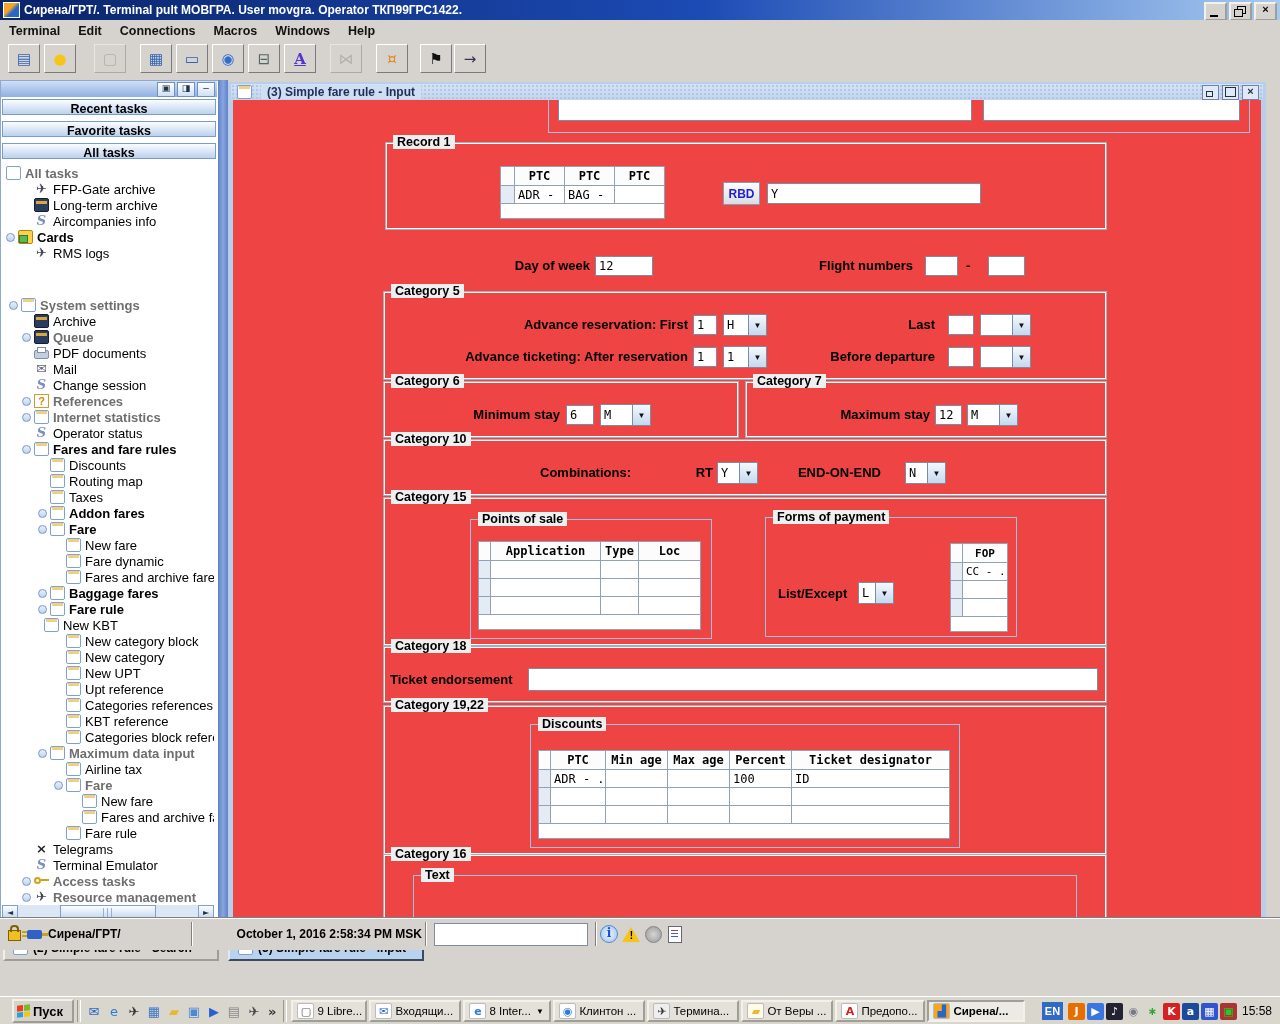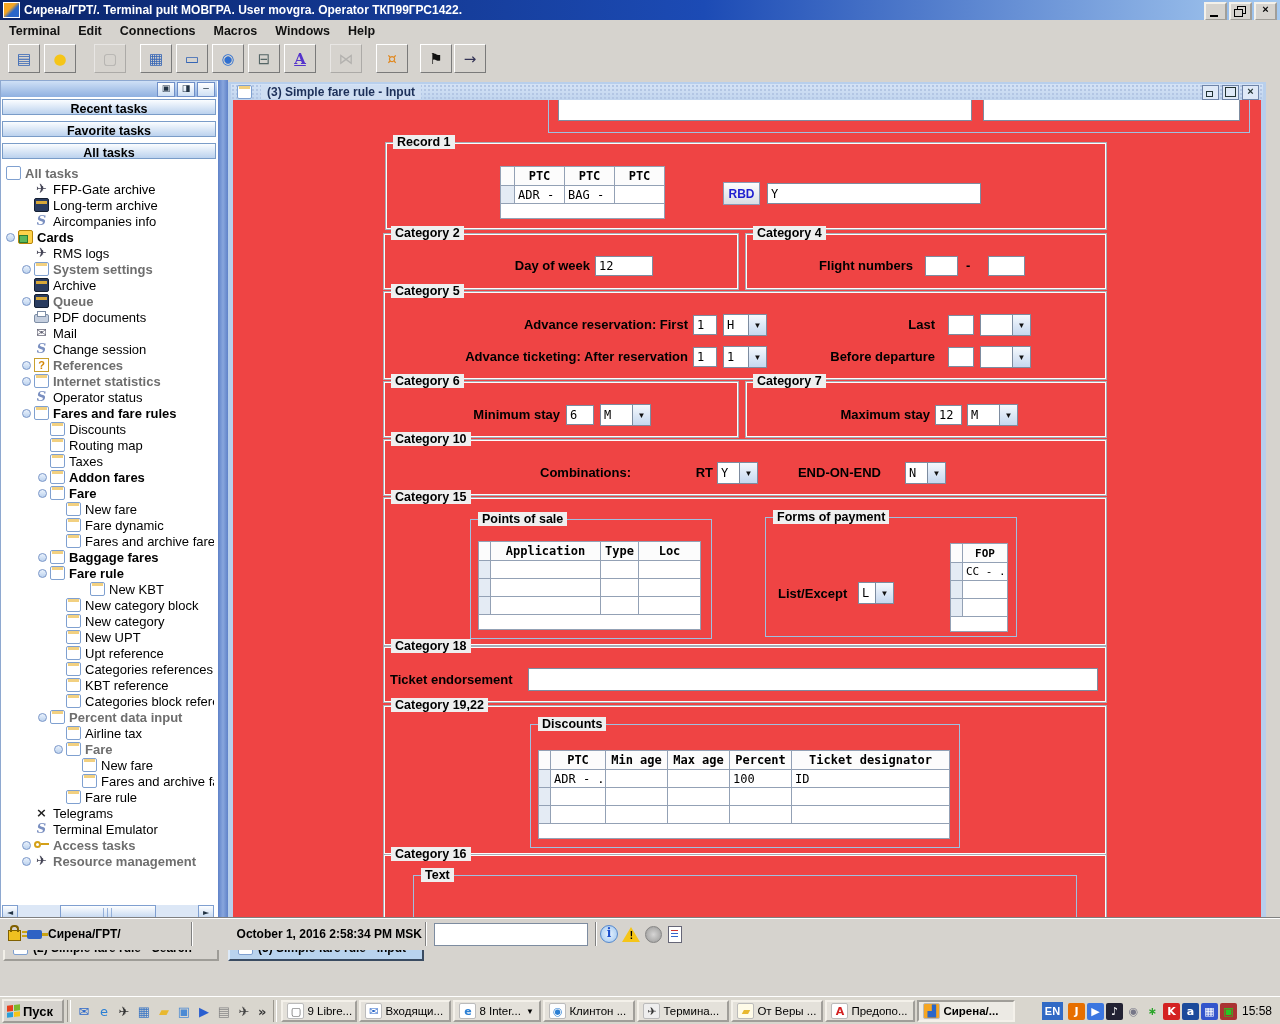--- a/index.html
+++ b/index.html
@@ -121,21 +121,21 @@
       color:#1a4ecc;font:bold 12px/15px "DejaVu Serif",serif;text-align:center;flex:none}
   .st-warn{position:relative;width:19px;height:16px;flex:none}
   .st-warn::before{content:'';position:absolute;left:0;top:1px;border-left:9px solid transparent;border-right:9px solid transparent;border-bottom:15px solid #f5c518}
   .st-warn::after{content:'!';position:absolute;left:0;right:0;top:4px;text-align:center;font:bold 10px "Liberation Sans",sans-serif;color:#000}
   .st-gray{width:15px;height:15px;border-radius:50%;background:radial-gradient(#d6d6d6,#8e8e8e);border:1px solid #777;opacity:.85;flex:none}
   .st-doc{width:12px;height:15px;background:#fff;border:1px solid #667;position:relative;flex:none}
   .st-doc::after{content:'';position:absolute;left:2px;top:3px;width:7px;height:1px;background:#c33;box-shadow:0 3px 0 #36c,0 6px 0 #36c}
   #stfield{width:148px;height:19px;background:#fff;border:1px solid #7d8ca0;margin:0 4px}
   
   #taskbar{position:absolute;left:0;top:996px;width:1280px;height:28px;background:#d9d6ce;border-top:1px solid #fff;display:flex;align-items:center}
-  #startbtn{width:62px;height:24px;margin-left:2px;background:#d6d3ce;border:2px outset #f2efe8;display:flex;align-items:center;gap:3px;padding:0 3px;box-sizing:border-box}
+  #startbtn{width:62px;height:24px;margin-left:12px;background:#d6d3ce;border:2px outset #f2efe8;display:flex;align-items:center;gap:3px;padding:0 3px;box-sizing:border-box}
   #startbtn b{font:bold 13px "Liberation Sans",sans-serif}
   .flag{width:13px;height:12px;display:grid;grid-template:1fr 1fr / 1fr 1fr;gap:1px;transform:skewY(-6deg)}
   .flag i{display:block}
   .tsep{width:2px;height:22px;border-left:1px solid #9a978f;border-right:1px solid #fff;margin:0 3px}
   .qli{width:18px;height:18px;margin:0 1px;font:13px "DejaVu Sans",sans-serif;display:flex;align-items:center;justify-content:center;border-radius:2px;flex:none}
   #qlchev{font:bold 13px "DejaVu Sans",sans-serif;color:#333;margin:0 4px}
   .task{height:22px;margin:0 1px;background:#e4e1da;border:2px outset #f4f1ea;display:flex;align-items:center;gap:3px;
         padding:0 4px;box-sizing:border-box;font:11.5px "Liberation Sans",sans-serif;white-space:nowrap;overflow:hidden;flex:none}
   .task.act{background:#eceae4;border-style:inset;font-weight:bold}
   .task .ki{width:15px;height:14px;flex:none;display:flex;align-items:center;justify-content:center;
@@ -243,21 +243,21 @@
           <div class="trow" style="padding-left: 4px;">
             <span class="th"></span>
             <span class="ti ti-folder"></span>
             <span class="tlab b">Cards</span>
           </div>
           <div class="trow" style="padding-left: 20px;">
             <span class="tsp"></span>
             <span class="ti ti-g ti-plane">✈</span>
             <span class="tlab">RMS logs</span>
           </div>
-          <div class="trow" style="padding-left: 20px;">
+          <div class="trow" style="padding-left: 7px; margin-top: 36px;">
             <span class="th"></span>
             <span class="ti ti-jar"></span>
             <span class="tlab b g">System settings</span>
           </div>
           <div class="trow" style="padding-left: 20px;">
             <span class="tsp"></span>
             <span class="ti ti-arch"></span>
             <span class="tlab">Archive</span>
           </div>
           <div class="trow" style="padding-left: 20px;">
@@ -343,21 +343,21 @@
           <div class="trow" style="padding-left: 36px;">
             <span class="th"></span>
             <span class="ti ti-jar"></span>
             <span class="tlab b">Baggage fares</span>
           </div>
           <div class="trow" style="padding-left: 36px;">
             <span class="th"></span>
             <span class="ti ti-jar"></span>
             <span class="tlab b">Fare rule</span>
           </div>
-          <div class="trow" style="padding-left: 76px;">
+          <div class="trow" style="padding-left: 30px;">
             <span class="tsp"></span>
             <span class="ti ti-jar"></span>
             <span class="tlab">New KBT</span>
           </div>
           <div class="trow" style="padding-left: 52px;">
             <span class="tsp"></span>
             <span class="ti ti-jar"></span>
             <span class="tlab">New category block</span>
           </div>
           <div class="trow" style="padding-left: 52px;">
@@ -386,21 +386,21 @@
             <span class="tlab">KBT reference</span>
           </div>
           <div class="trow" style="padding-left: 52px;">
             <span class="tsp"></span>
             <span class="ti ti-jar"></span>
             <span class="tlab">Categories block referen</span>
           </div>
           <div class="trow" style="padding-left: 36px;">
             <span class="th"></span>
             <span class="ti ti-jar"></span>
-            <span class="tlab b g">Percent data input</span>
+            <span class="tlab b g">Maximum data input</span>
           </div>
           <div class="trow" style="padding-left: 52px;">
             <span class="tsp"></span>
             <span class="ti ti-jar"></span>
             <span class="tlab">Airline tax</span>
           </div>
           <div class="trow" style="padding-left: 52px;">
             <span class="th"></span>
             <span class="ti ti-jar"></span>
             <span class="tlab b g">Fare</span>
@@ -491,29 +491,23 @@
             <td></td>
               </tr>
           <tr class="f">
                 <td colspan="4"></td>
               </tr>
         </tbody>
           </table>
         <button class="jbtn" style="left:490px;top:82px;width:37px;height:23px">RBD</button>
         <input class="fld" style="left: 534px; top: 83px; width: 214px; height: 21px;" value="Y">
 
-        <div class="gb" style="left:150px;top:133px;width:354px;height:55px">
-          <b>Category 2</b>
-        </div>
         <div class="lab r" style="left:205px;top:158px;width:152px">Day of week</div>
         <input class="fld" style="left: 362px; top: 156px; width: 58px; height: 20px;" value="12">
 
-        <div class="gb" style="left:512px;top:133px;width:360px;height:55px">
-          <b>Category 4</b>
-        </div>
         <div class="lab r" style="left:530px;top:158px;width:150px">Flight numbers</div>
         <input class="fld" style="left: 692px; top: 156px; width: 33px; height: 20px;" value="">
         <span class="lab" style="left:733px;top:158px">-</span>
         <input class="fld" style="left: 755px; top: 156px; width: 37px; height: 20px;" value="">
 
         <div class="gb" style="left:150px;top:191px;width:722px;height:87px">
           <b>Category 5</b>
         </div>
         <div class="lab r" style="left:155px;top:217px;width:300px">Advance reservation: First</div>
         <input class="fld" style="left: 460px; top: 215px; width: 24px; height: 20px;" value="1">

